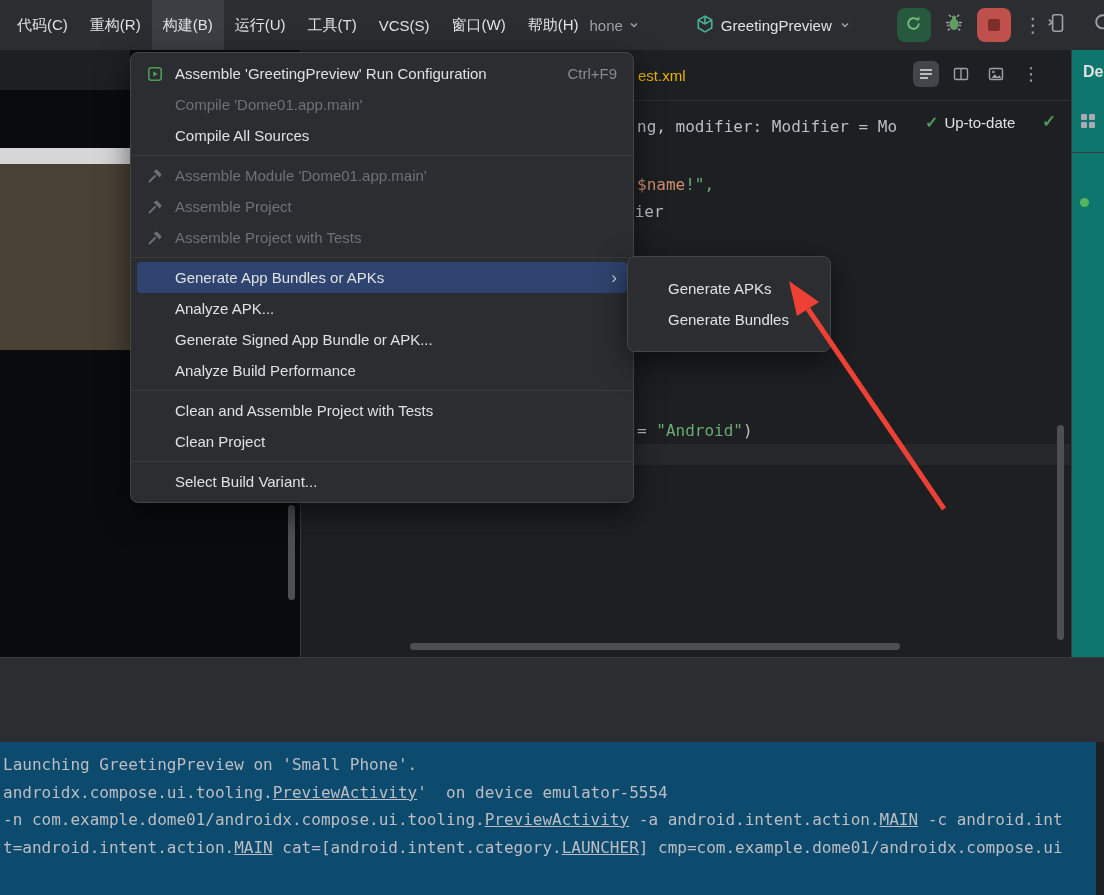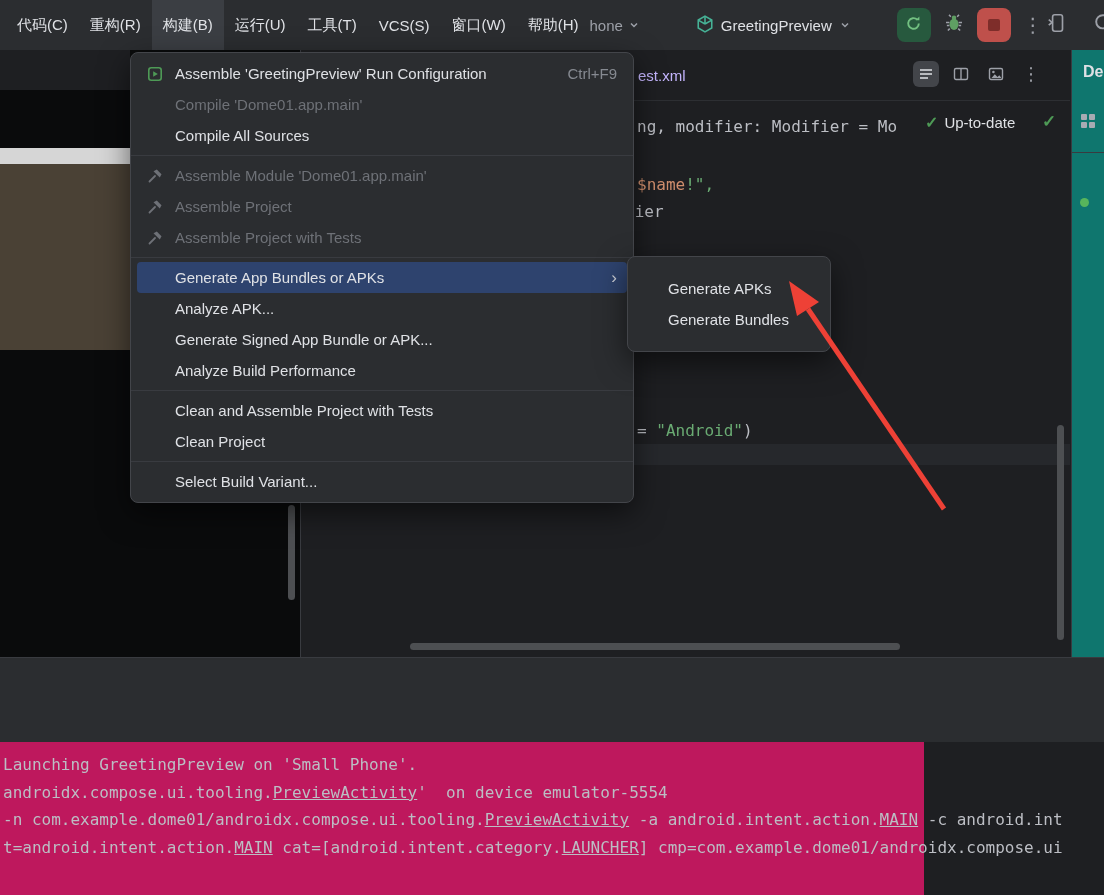--- a/index.html
+++ b/index.html
@@ -25,21 +25,21 @@
   
   .left-panel{position:absolute;left:0;top:50px;width:300px;height:607px;background:#0a0b0c;z-index:1;}
   .lp-header{position:absolute;left:0;top:0;width:130px;height:40px;background:#1e1f22;}
   .lp-statusbar{position:absolute;left:0;top:98px;width:130px;height:16px;background:#d6d6d6;}
   .lp-screen{position:absolute;left:0;top:114px;width:130px;height:186px;background:#4a4135;}
   .lp-scrollbar{position:absolute;left:288px;top:455px;width:7px;height:95px;background:#4d4f52;border-radius:4px;}
   .panel-divider{position:absolute;left:300px;top:50px;width:1px;height:607px;background:#393b40;z-index:2;}
 
   
   .editor{position:absolute;left:301px;top:50px;width:769px;height:607px;background:#1e1f22;z-index:1;}
-  .tab-label{position:absolute;left:337px;top:17px;font-size:15px;color:#c4b5fd;}
+  .tab-label{position:absolute;left:337px;top:17px;font-size:15px;color:#eab308;}
   .tabbar-line{position:absolute;left:0;top:50px;width:769px;height:1px;background:#2d2f33;}
   .ed-toolbar{position:absolute;left:612px;top:11px;display:flex;gap:9px;align-items:center;}
   .ed-icon{width:26px;height:26px;display:flex;align-items:center;justify-content:center;border-radius:6px;color:#9da0a8;}
   .ed-icon.active{background:#43454a;color:#dfe1e5;}
   .caret-line{position:absolute;left:0;top:394px;width:769px;height:21px;background:#26282c;}
   .code{position:absolute;font-family:"DejaVu Sans Mono",monospace;font-size:16px;color:#bcbec4;white-space:pre;}
   .c-string{color:#6aab73;}
   .c-var{color:#cf8e6d;}
   .uptodate{position:absolute;left:624px;top:63px;display:flex;gap:6px;align-items:center;font-size:15px;color:#dfe1e5;white-space:nowrap;}
   .check{color:#4e9a56;font-size:16px;font-weight:bold;}
@@ -51,21 +51,21 @@
   .right-strip{position:absolute;left:1071px;top:50px;width:33px;height:607px;background:#0f766e;
                border-left:1px solid #393b40;box-sizing:border-box;z-index:1;}
   .rs-title{position:absolute;left:11px;top:13px;font-size:16px;font-weight:bold;color:#dfe1e5;white-space:nowrap;}
   .rs-grid{position:absolute;left:8px;top:63px;}
   .rs-divider{position:absolute;left:0;top:102px;width:33px;height:1px;background:#393b40;}
   .rs-dot{position:absolute;left:8px;top:148px;width:9px;height:9px;border-radius:50%;background:#57b55c;}
 
   
   .bottom-band{position:absolute;left:0;top:657px;width:1104px;height:85px;background:#2b2d30;
                border-top:1px solid #393b40;box-sizing:border-box;z-index:1;}
-  .console{position:absolute;left:0;top:742px;width:924px;height:153px;background:#be185d;z-index:1;}
+  .console{position:absolute;left:0;top:742px;width:1096px;height:153px;background:#0c4a6e;z-index:1;}
   .console-lines{position:absolute;left:3px;top:9px;font-family:"DejaVu Sans Mono",monospace;
                  font-size:16px;line-height:27.5px;color:#bcbec4;white-space:pre;}
   .console-link{text-decoration:underline;}
 
   
   .popup{position:absolute;background:#2b2d30;border:1px solid #43454a;border-radius:8px;
          box-shadow:0 10px 30px rgba(0,0,0,.55);box-sizing:border-box;}
   #build-menu{left:130px;top:52px;width:504px;padding:5px 0;z-index:10;}
   .menu-item{display:flex;align-items:center;height:31px;margin:0 6px;padding:0 10px;border-radius:4px;
              font-size:15px;color:#dfe1e5;white-space:nowrap;}

